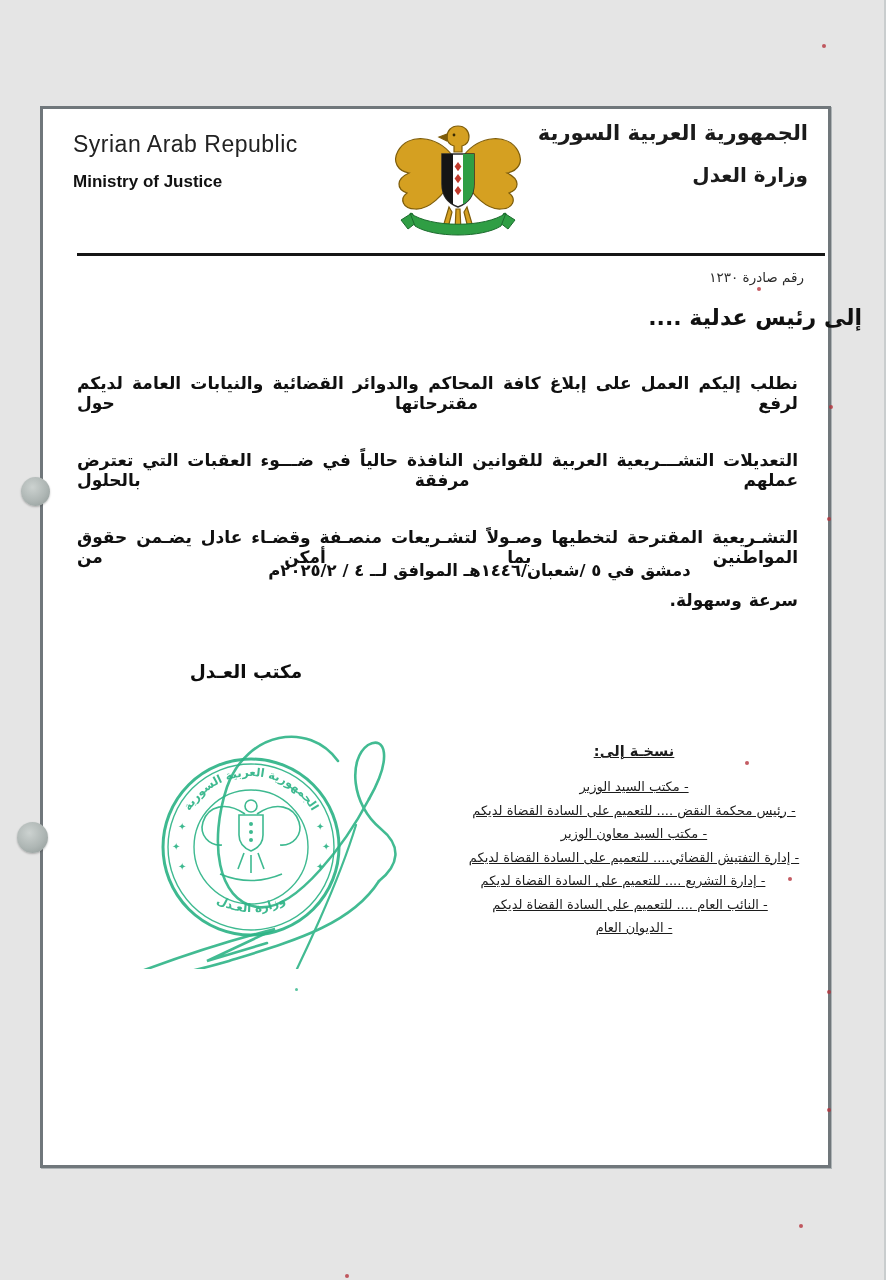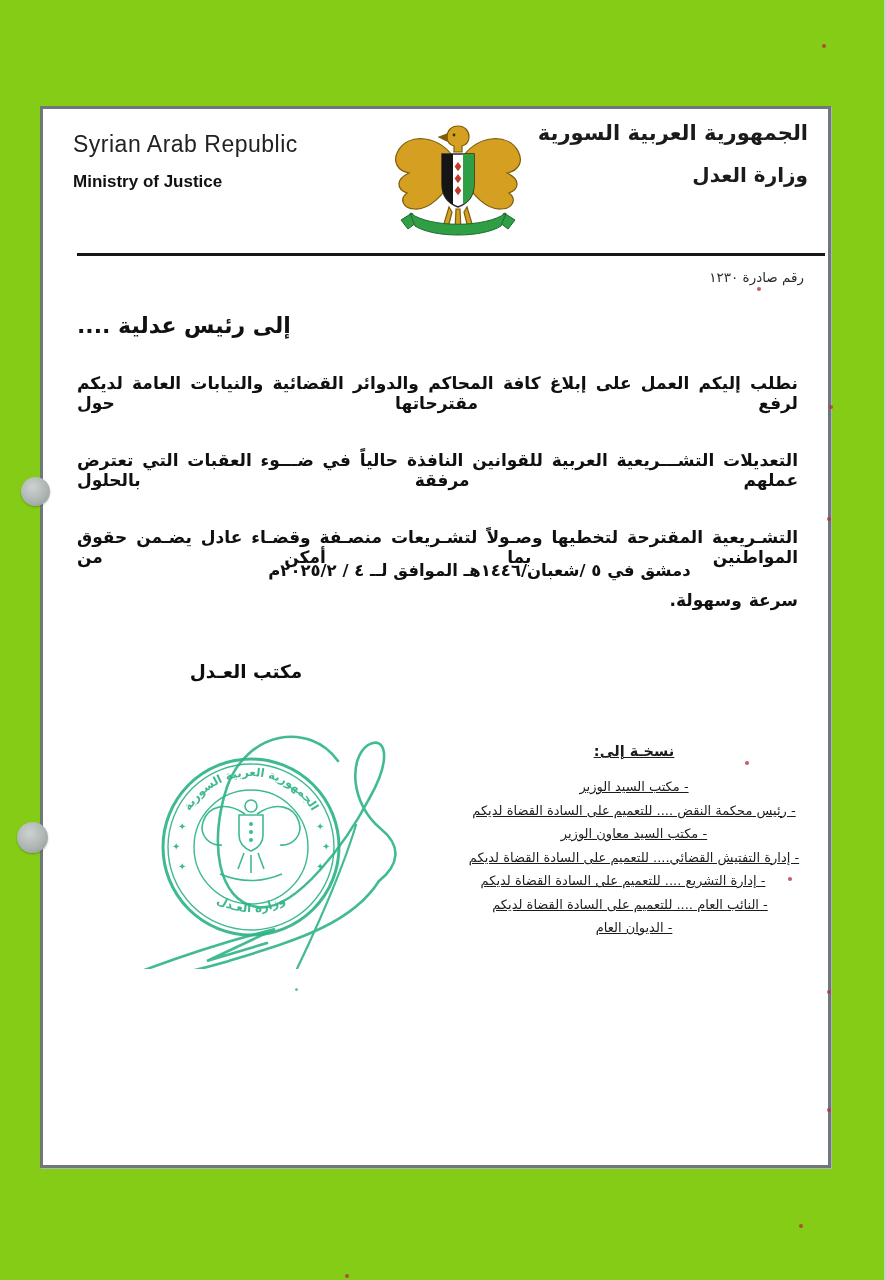--- a/index.html
+++ b/index.html
@@ -1,34 +1,34 @@
 <!DOCTYPE html>
 <html lang="ar"><head>
 <meta charset="utf-8">
 <style>
   html,body{margin:0;padding:0;background:#ffffff;}
-  .canvas{position:relative;width:886px;height:1280px;background:#84cc16;overflow:hidden;
+  .canvas{position:relative;width:886px;height:1280px;background:#e5e5e5;overflow:hidden;
           font-family:"DejaVu Sans",sans-serif;}
   
   .frame{position:absolute;left:40px;top:106px;width:785px;height:1056px;
          border:3px solid #70777b;background:#ffffff;box-shadow:1px 1px 0 #aeb4b6;}
   
   .hdr-en{position:absolute;left:30px;top:22px;color:#1b1b1b;font-family:"Liberation Sans",sans-serif;}
   .hdr-en .t1{font-size:23px;letter-spacing:.5px;color:#222;}
   .hdr-en .t2{font-size:17px;font-weight:bold;margin-top:14px;color:#111;}
   .hdr-ar{position:absolute;right:20px;top:12px;text-align:right;direction:rtl;color:#1b1b1b;}
   .hdr-ar .t1{font-size:21px;font-weight:600;}
   .hdr-ar .t2{font-size:20px;font-weight:600;margin-top:18px;}
   .emblem{position:absolute;left:344px;top:12px;width:142px;height:118px;}
   .divider{position:absolute;left:34px;top:144px;width:748px;height:3px;background:#161616;}
   
   .refnum{position:absolute;right:24px;top:160px;direction:rtl;font-size:13.5px;color:#2a2a2a;}
   
-  .recipient{position:absolute;left:0;top:196px;width:100%;text-align:left;direction:rtl;
-             font-size:22px;font-weight:bold;color:#111;transform:translateX(34px);margin-top:8px;}
+  .recipient{position:absolute;left:0;top:196px;width:100%;text-align:right;direction:rtl;
+             font-size:22px;font-weight:bold;color:#111;transform:translateX(34px);}
   
   .bodytxt{position:absolute;left:34px;right:30px;top:264px;direction:rtl;color:#101010;}
   .body-line{font-size:17px;font-weight:bold;text-align:justify;text-align-last:justify;
              margin-bottom:37px;word-spacing:1px;}
   .body-line.last{text-align:right;text-align-last:right;margin-bottom:0;margin-top:-14px;}
   .dateline{position:absolute;left:0;top:452px;width:100%;text-align:center;direction:rtl;
             font-size:16.5px;font-weight:bold;color:#101010;transform:translateX(44px);}
   
   .sigblock{position:absolute;left:58px;top:552px;width:290px;text-align:center;direction:rtl;color:#0d0d0d;}
   .sigblock .s1{font-size:18.5px;font-weight:bold;letter-spacing:1px;}

